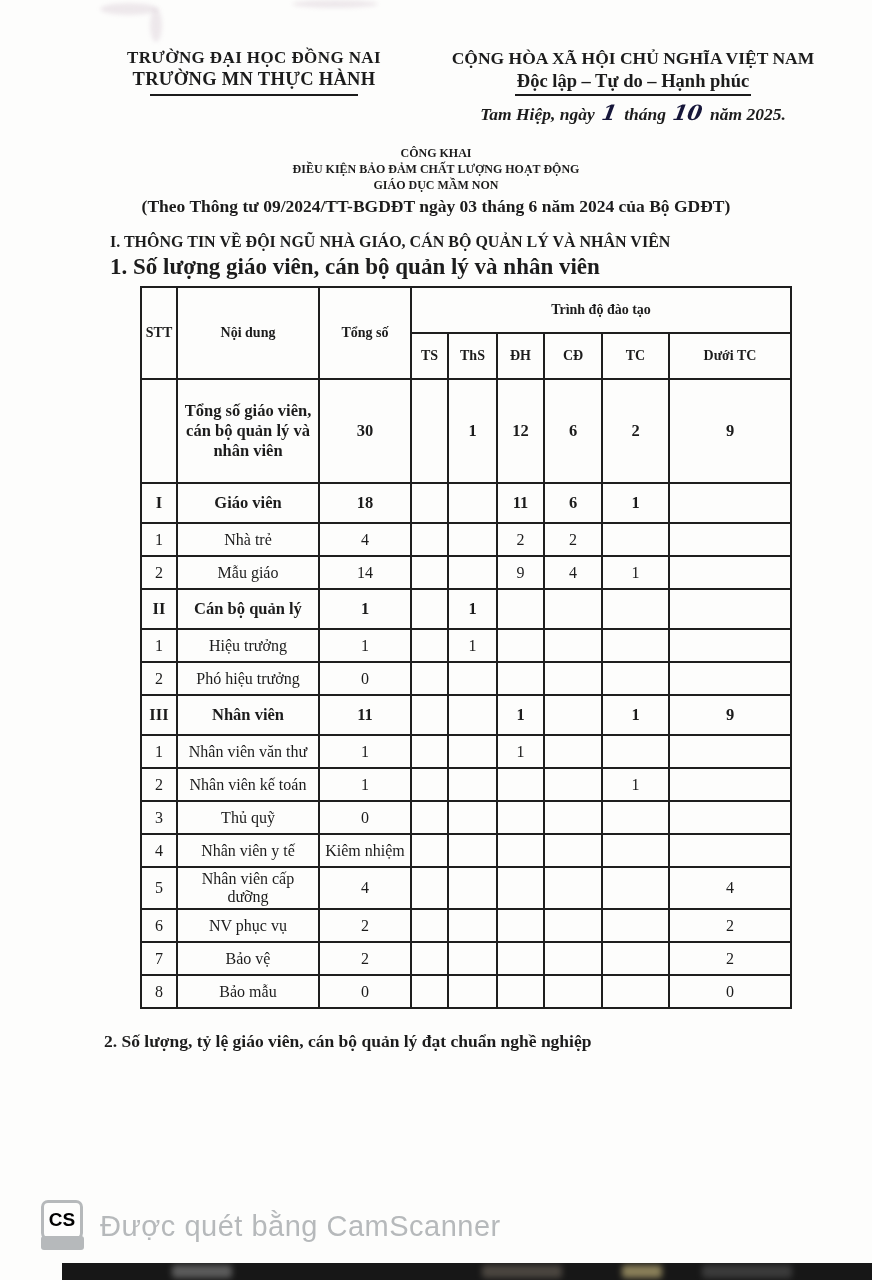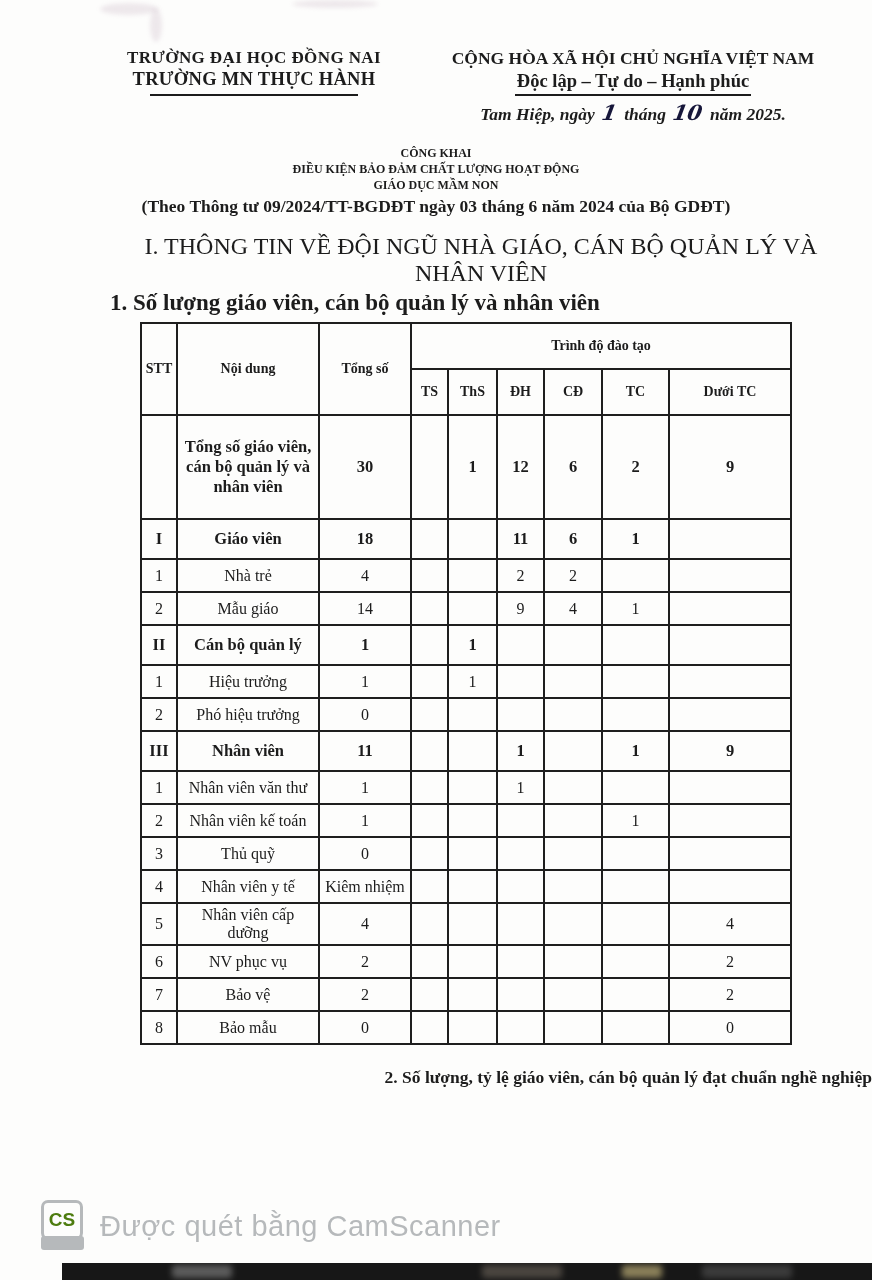--- a/index.html
+++ b/index.html
@@ -19,43 +19,43 @@
   .hdr-right .l2{display:inline-block;font-size:18.5px;font-weight:bold;border-bottom:2.4px solid var(--ink,#1c1c1c);padding:0 2px 2px;margin-top:2px;}
   .dateline{font-size:17.5px;font-style:italic;font-weight:bold;margin-top:6px;white-space:nowrap;}
   .hand{display:inline-block;font-family:"DejaVu Serif",serif;font-style:italic;font-weight:600;
         font-size:21px;color:var(--handwriting,#16163a);transform:skewX(-10deg);padding:0 3px;line-height:1;}
   
   .title{ text-align:center;margin-top:20px;}
   .title .t{font-size:12px;font-weight:bold;line-height:1.34;}
   .title .sub{font-size:17.5px;font-weight:bold;margin-top:3px;}
   
   .sect{margin:16px 20px 0 110px;}
-  .sect .h1{font-size:24px;font-weight:normal;text-align:center;}
+  .sect .h1{font-size:16px;font-weight:bold;}
   .sect .h2{font-size:23px;font-weight:bold;margin-top:3px;}
   
   table.staff{border-collapse:collapse;margin:6px 0 0 140px;table-layout:fixed;width:650px;}
   table.staff th,table.staff td{
     border:2.2px solid #1e1e1e;font-size:16px;text-align:center;vertical-align:middle;
     padding:2px 3px;overflow:hidden;
   }
   table.staff th{font-weight:bold;font-size:14px;margin-top:39px;}
   th.h-top{height:40px;}
   th.h-bot{height:40px;}
   td.col-1{text-align:left;padding-left:5px;}
   tr.row-summary td{font-weight:bold;height:98px;font-size:16.5px;}
   tr.row-group td{font-weight:bold;height:34px;font-size:16.5px;}
   tr.row-item td{height:27px;}
   
-  .note{margin:22px 0 0 64px;font-size:17.5px;font-weight:bold;text-align:right;}
+  .note{margin:22px 0 0 104px;font-size:17.5px;font-weight:bold;}
   
   .scanner{position:absolute;left:38px;top:1200px;display:flex;align-items:center;color:var(--scanner-gray,#b6b9bb);}
   .cs-badge{width:46px;height:52px;position:relative;flex:0 0 auto;}
   .cs-box{position:absolute;left:3px;top:0;width:36px;height:34px;border:3.5px solid var(--scanner-gray,#b6b9bb);border-radius:7px;
           display:flex;align-items:center;justify-content:center;font-family:"Liberation Sans",sans-serif;
-          font-weight:bold;font-size:19px;color:#4d7c0f;background:#fdfdfc;}
+          font-weight:bold;font-size:19px;color:#000000;background:#fdfdfc;}
   .cs-tab{position:absolute;left:3px;top:36px;width:43px;height:14px;background:var(--scanner-gray,#b6b9bb);border-radius:3px;}
   .scanner .txt{font-family:"Liberation Sans",sans-serif;font-size:29px;margin-left:16px;letter-spacing:.5px;}
   
   .bottom-bar{position:absolute;left:62px;top:1263px;width:810px;height:17px;background:var(--bottom-bar,#171717);overflow:hidden;}
   .bottom-bar .blob{position:absolute;top:2px;height:13px;border-radius:3px;filter:blur(3px);opacity:.8;}
   .b1{left:110px;width:60px;background:#6d6d6d;}
   .b2{left:420px;width:80px;background:#58524a;}
   .b3{left:560px;width:40px;background:#a79a6a;}
   .b4{left:640px;width:90px;background:#444;}
   

